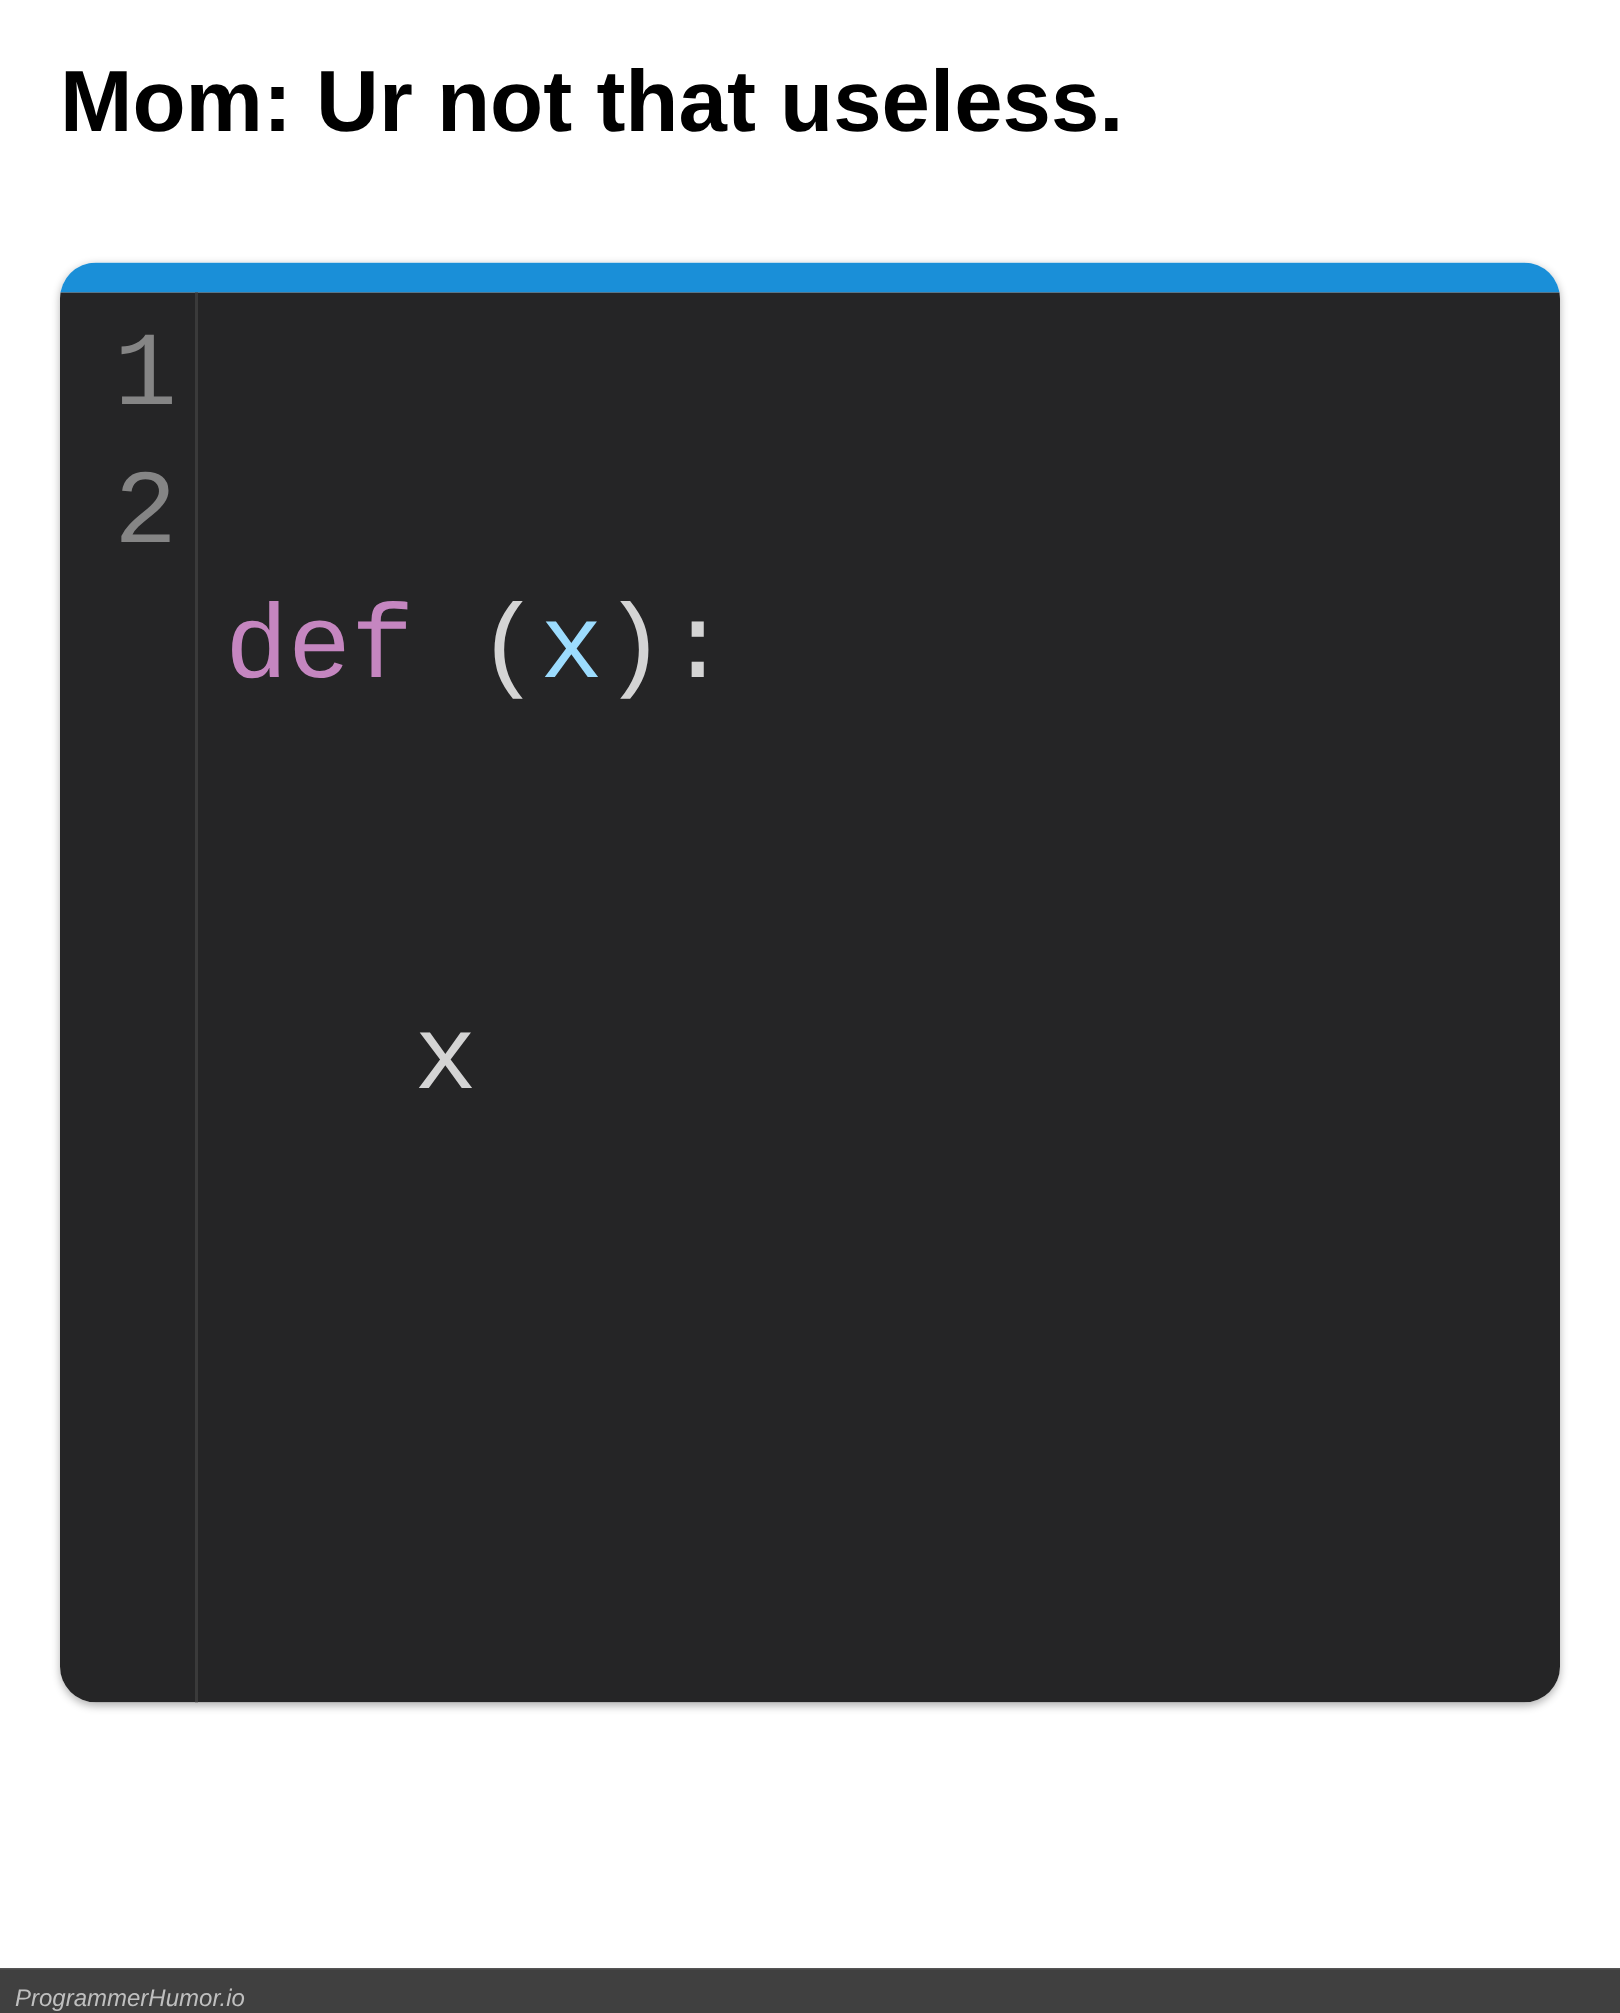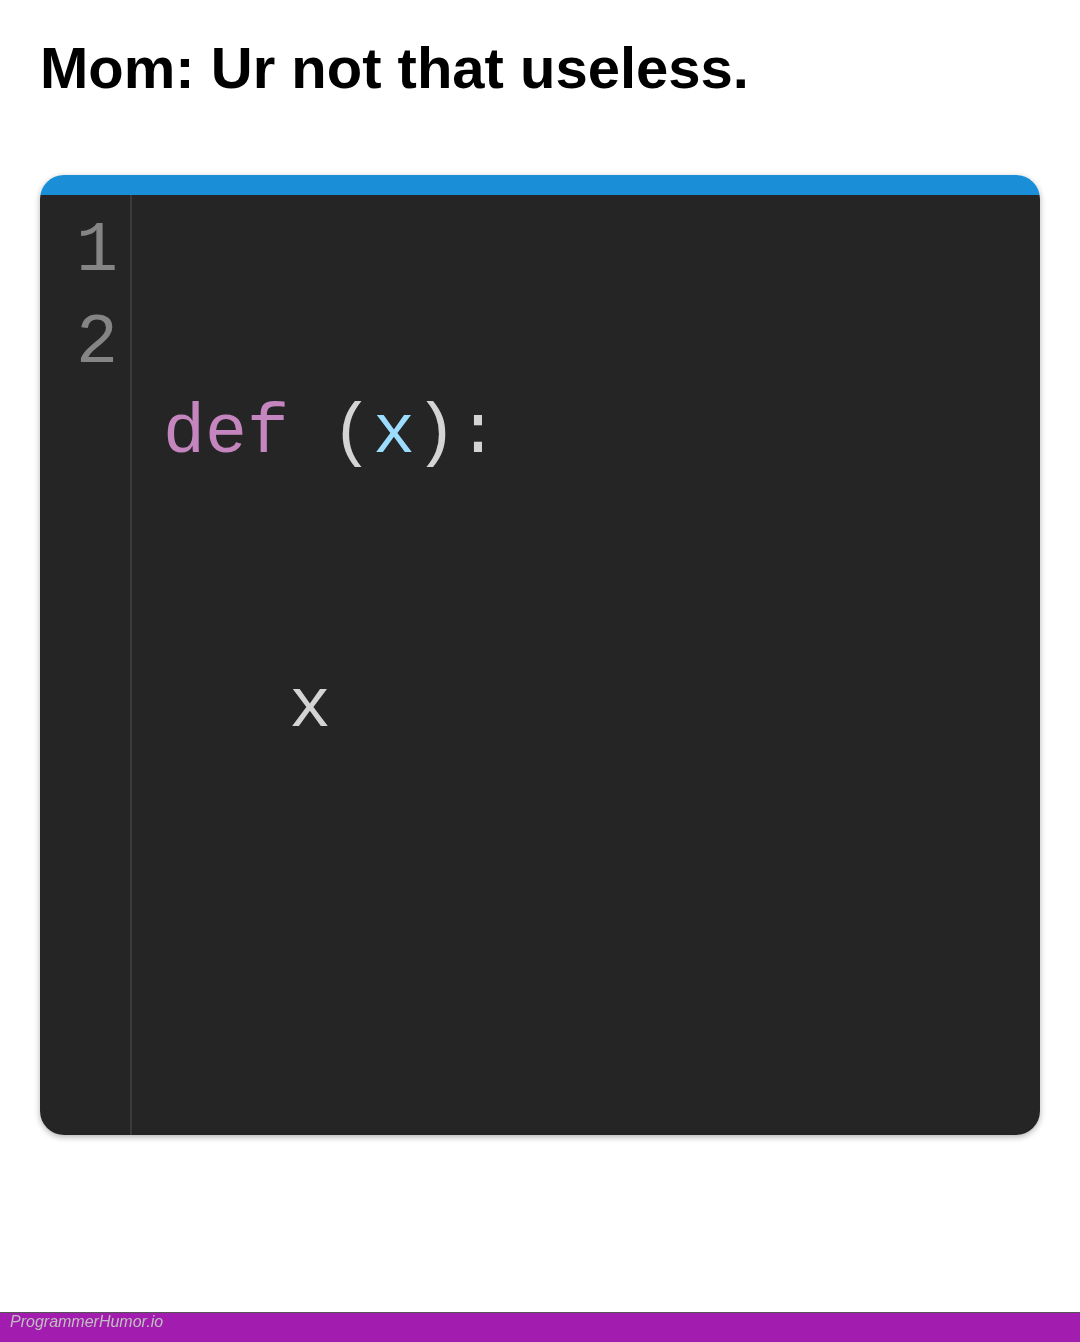--- a/index.html
+++ b/index.html
@@ -49,21 +49,21 @@
     }
     .gutter-line {
       padding-right: 12px;
       height: 92px;
       display: flex;
       align-items: center;
       justify-content: flex-end;
     }
     .code-area {
       padding-top: 10px;
-      padding-left: 31px;
+      padding-left: 18px;
       color: #d4d4d4;
       white-space: pre;
     }
     .code-line {
       height: 92px;
       display: flex;
       align-items: center;
     }
     .tok-keyword {
       color: #c586c0;
@@ -82,26 +82,26 @@
     }
     .tok-return {
       color: #c586c0;
     }
     .footer {
       position: absolute;
       bottom: 0;
       left: 0;
       width: 100%;
       height: 30px;
-      background: #a21caf;
+      background: #404040;
       color: #bfbfbf;
       font-size: 16px;
       font-family: Arial, sans-serif;
       display: flex;
-      align-items: flex-start;
+      align-items: flex-end;
       padding-left: 10px;
       font-style: italic;
       border-top: 1px solid #555;
     }
   </style>
 </head>
 <body>
 
 <div class="caption">
   <div>Mom: Ur not that useless.</div>

